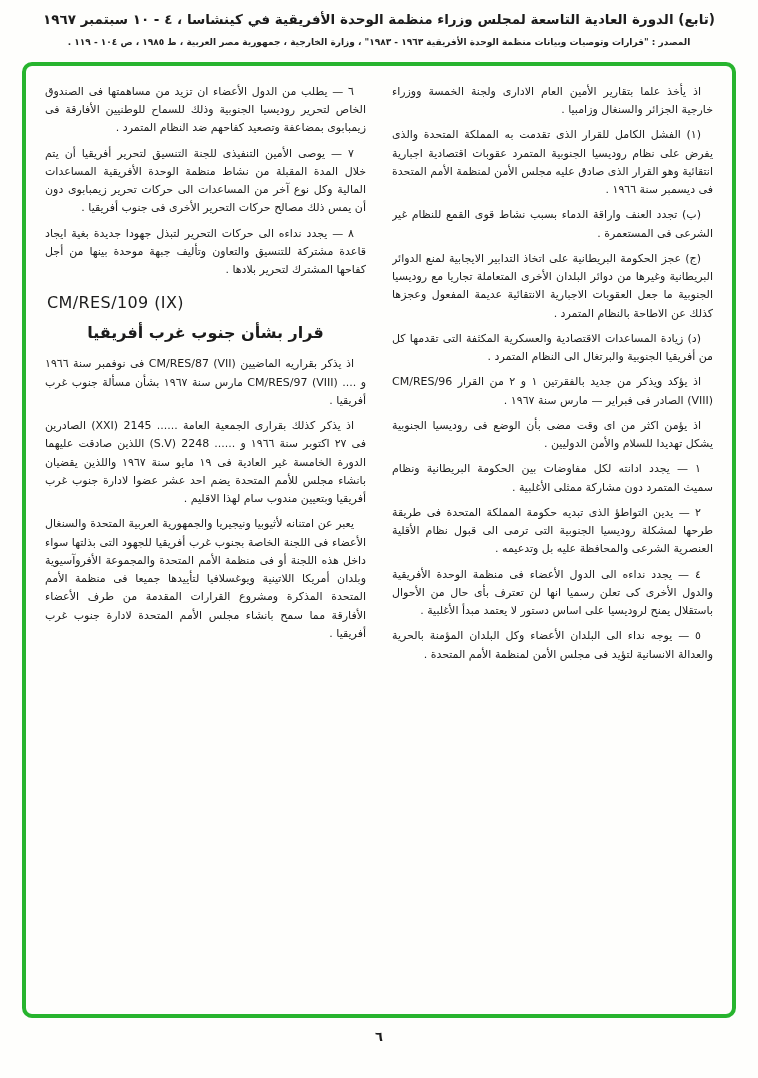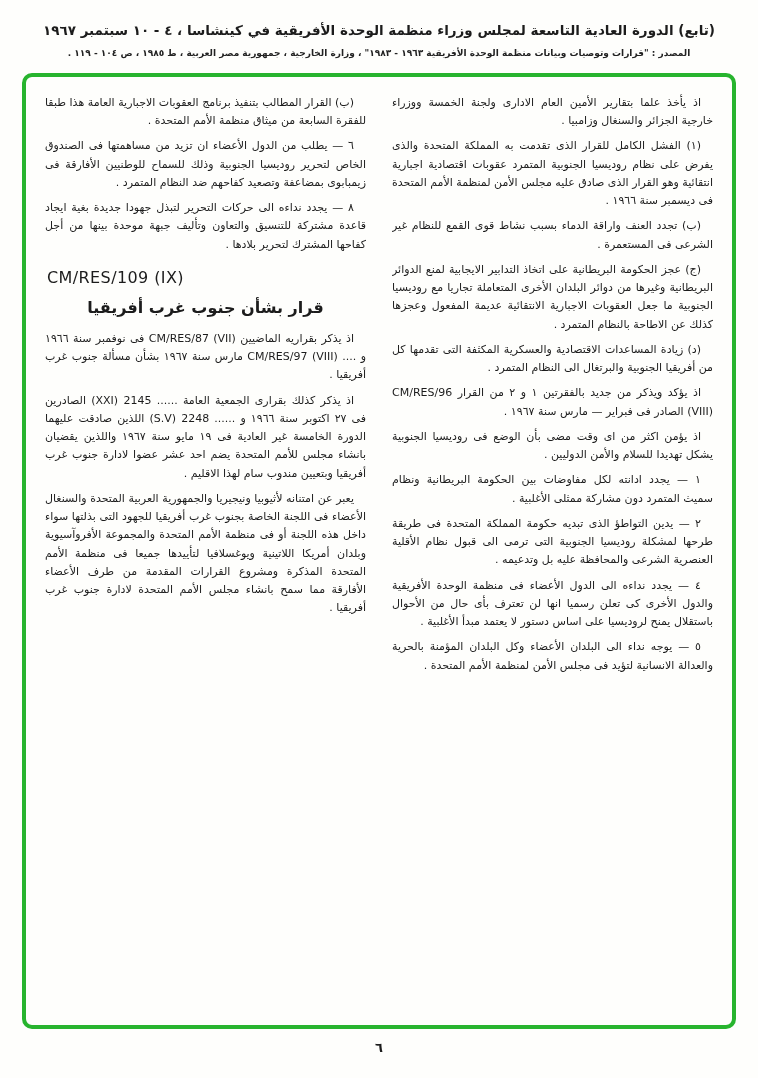--- a/index.html
+++ b/index.html
@@ -1,21 +1,21 @@
 <!DOCTYPE html>
 <html lang="ar" style="--border-green: #27b42e; --ink: #1c1c1c;"><head>
 <meta charset="utf-8">
 <style>
   :root { --border-green:#27b42e; --ink:#1c1c1c; --paper:#fefefc; }
   * { margin:0; padding:0; box-sizing:border-box; }
   html, body { width:758px; height:1078px; }
   body { background:#ffffff; font-family:"DejaVu Sans", sans-serif; color:var(--ink); }
   .page { width:758px; height:1078px; overflow:hidden; background:var(--paper); }
 
-  .header { direction:rtl; text-align:center; padding:21px 30px 0; }
+  .header { direction:rtl; text-align:center; padding:10px 30px 0; }
   .doc-title { font-size:13.5px; font-weight:bold; line-height:1.4; }
   .doc-source { font-size:9px; font-weight:bold; margin-top:8px; color:#222; }
 
   .frame {
     margin:15px 22px 0;
     height:956px;
     border:4px solid var(--border-green);
     border-radius:10px;
     background:var(--paper);
     padding:17px 19px 14px;
@@ -71,22 +71,22 @@
           <p class="para">اذ يؤكد ويذكر من جديد بالفقرتين ١ و ٢ من القرار CM/RES/96 (VIII) الصادر فى فبراير — مارس سنة ١٩٦٧ .</p>
           <p class="para">اذ يؤمن اكثر من اى وقت مضى بأن الوضع فى روديسيا الجنوبية يشكل تهديدا للسلام والأمن الدوليين .</p>
           <p class="para">١ — يجدد ادانته لكل مفاوضات بين الحكومة البريطانية ونظام سميث المتمرد دون مشاركة ممثلى الأغلبية .</p>
           <p class="para">٢ — يدين التواطؤ الذى تبديه حكومة المملكة المتحدة فى طريقة طرحها لمشكلة روديسيا الجنوبية التى ترمى الى قبول نظام الأقلية العنصرية الشرعى والمحافظة عليه بل وتدعيمه .</p>
           <p class="para">٤ — يجدد نداءه الى الدول الأعضاء فى منظمة الوحدة الأفريقية والدول الأخرى كى تعلن رسميا انها لن تعترف بأى حال من الأحوال باستقلال يمنح لروديسيا على اساس دستور لا يعتمد مبدأ الأغلبية .</p>
           <p class="para">٥ — يوجه نداء الى البلدان الأعضاء وكل البلدان المؤمنة بالحرية والعدالة الانسانية لتؤيد فى مجلس الأمن لمنظمة الأمم المتحدة .</p>
         </div>
 
       <div class="col">
         <div class="col-section">
-            <p class="para">(ب) القرار المطالب بتنفيذ برنامج العقوبات الاجبارية العامة هذا طبقا للفقرة السابعة من ميثاق منظمة الأمم المتحدة .</p>
             <p class="para">٦ — يطلب من الدول الأعضاء ان تزيد من مساهمتها فى الصندوق الخاص لتحرير روديسيا الجنوبية وذلك للسماح للوطنيين الأفارقة فى زيمبابوى بمضاعفة وتصعيد كفاحهم ضد النظام المتمرد .</p>
+            <p class="para">٧ — يوصى الأمين التنفيذى للجنة التنسيق لتحرير أفريقيا أن يتم خلال المدة المقبلة من نشاط منظمة الوحدة الأفريقية المساعدات المالية وكل نوع آخر من المساعدات الى حركات تحرير زيمبابوى دون أن يمس ذلك مصالح حركات التحرير الأخرى فى جنوب أفريقيا .</p>
             <p class="para">٨ — يجدد نداءه الى حركات التحرير لتبذل جهودا جديدة بغية ايجاد قاعدة مشتركة للتنسيق والتعاون وتأليف جبهة موحدة بينها من أجل كفاحها المشترك لتحرير بلادها .</p>
           </div>
 
         <div class="res-code">CM/RES/109 (IX)</div>
 
         <h2 class="res-title">قرار بشأن جنوب غرب أفريقيا</h2>
 
         <div class="col-section">
             <p class="para">اذ يذكر بقراريه الماضيين CM/RES/87 (VII) فى نوفمبر سنة ١٩٦٦ و .... CM/RES/97 (VIII) مارس سنة ١٩٦٧ بشأن مسألة جنوب غرب أفريقيا .</p>
             <p class="para">اذ يذكر كذلك بقرارى الجمعية العامة ...... 2145 (XXI) الصادرين فى ٢٧ اكتوبر سنة ١٩٦٦ و ...... 2248 (S.V) اللذين صادقت عليهما الدورة الخامسة غير العادية فى ١٩ مايو سنة ١٩٦٧ واللذين يقضيان بانشاء مجلس للأمم المتحدة يضم احد عشر عضوا لادارة جنوب غرب أفريقيا وبتعيين مندوب سام لهذا الاقليم .</p>

